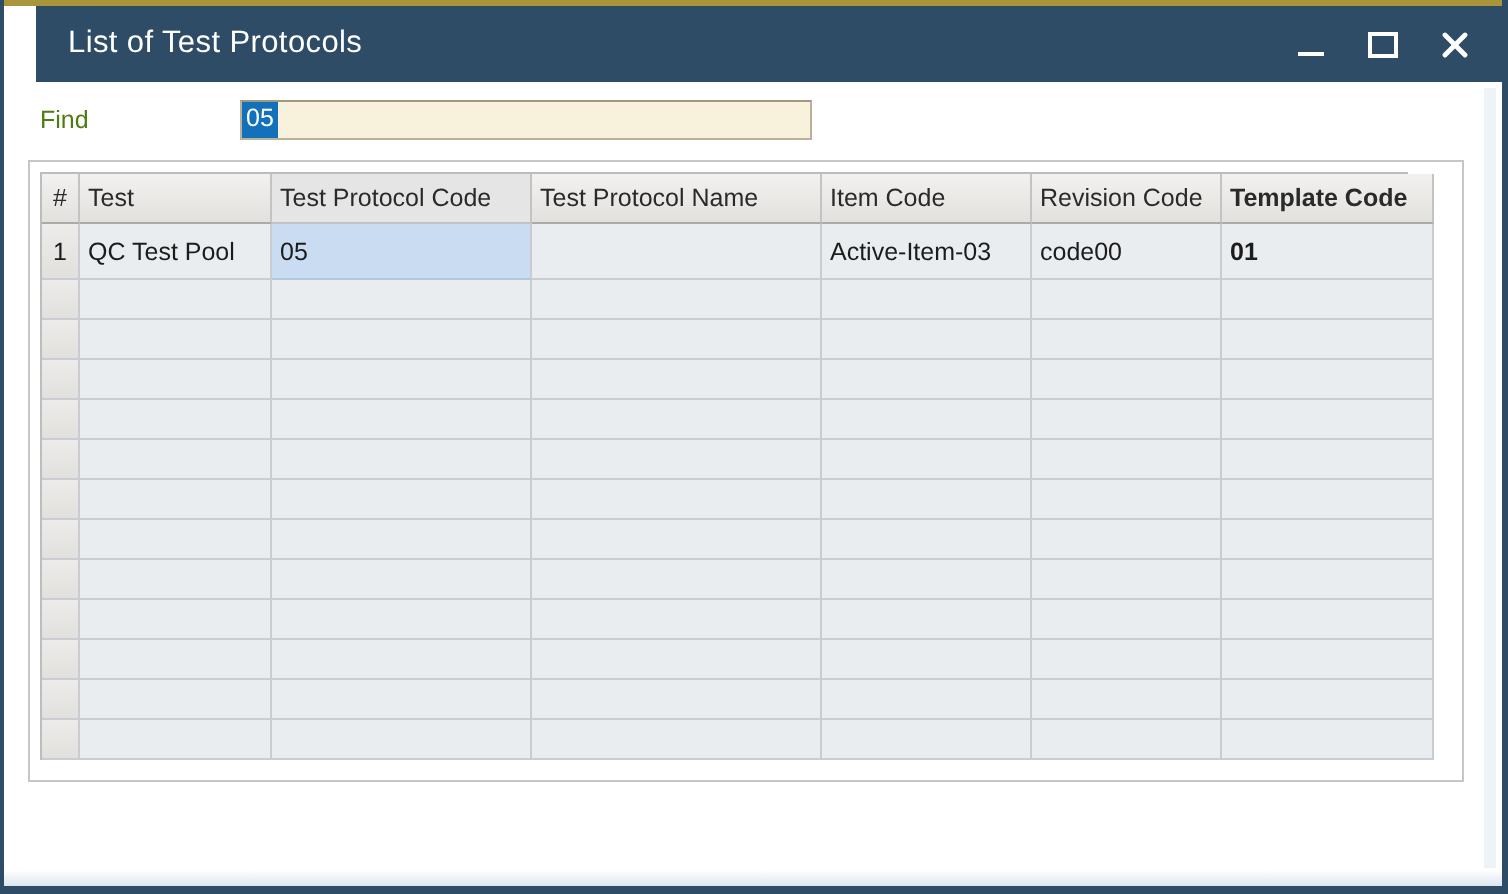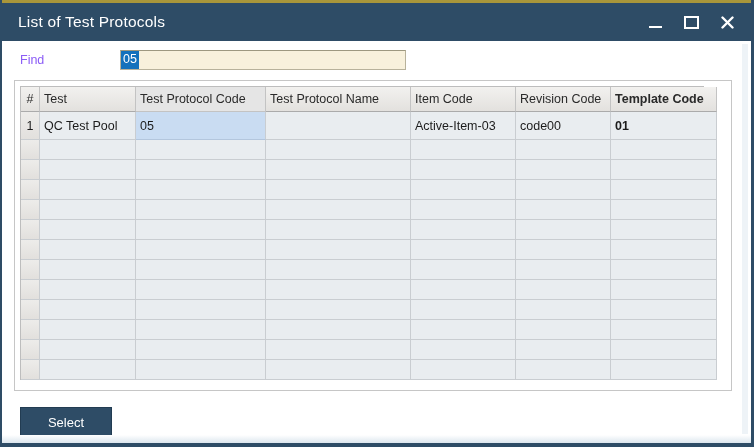--- a/index.html
+++ b/index.html
@@ -11,32 +11,32 @@
   }
   .window{
     position:absolute;inset:0;background:#fff;
     border-left:2px solid var(--titlebar,#2e4c66);
     border-right:3px solid var(--titlebar,#2e4c66);
     border-bottom:4px solid var(--titlebar,#2e4c66);
     box-sizing:border-box;
   }
   .gold-line{position:absolute;top:0;left:0;right:0;height:3px;background:var(--accent-gold,#a9963a);}
   .titlebar{
-    position:absolute;top:3px;left:0;right:0;height:38px;
+    position:absolute;top:3px;left:16px;right:0;height:38px;
     background:var(--titlebar,#2e4c66);color:#fff;
     display:flex;align-items:center;padding-left:16px;box-sizing:border-box;
   }
   .title{font-size:15.5px;font-weight:400;letter-spacing:.2px;}
   .win-controls{position:absolute;right:16px;top:0;height:38px;display:flex;align-items:center;gap:21px;}
   .ctrl{width:15px;height:15px;display:flex;align-items:center;justify-content:center;cursor:pointer;}
   .min-glyph{width:13px;height:2px;background:#fff;margin-top:9px;}
   .max-glyph{width:11px;height:9px;border:2px solid #fff;}
   .close-glyph{stroke:#fff;stroke-width:2.4;stroke-linecap:round;}
   
-  .find-label{position:absolute;left:18px;top:53px;font-size:12.5px;color:#8b5cf6;}
+  .find-label{position:absolute;left:18px;top:53px;font-size:12.5px;color:#4d7c0f;}
   .find-input{
     position:absolute;left:118px;top:50px;width:284px;height:18px;
     background:var(--input-bg,#f8f1dc);
     border:1px solid #b8b29b;border-top-color:#9d9880;
     box-sizing:content-box;display:flex;align-items:center;overflow:hidden;
   }
   .find-selection{
     background:var(--selection-blue,#1371bc);color:#fff;
     font-size:12.5px;padding:1px 2px 2px 2px;line-height:15px;
   }
@@ -238,17 +238,16 @@
           <div class="td c1"></div>
           <div class="td c2"></div>
           <div class="td c3"></div>
           <div class="td c4"></div>
           <div class="td c5"></div>
           <div class="td c6"></div>
         </div>
       </div>
   </div>
 
-  <div class="btn btn-select">Select</div>
 
   <div class="bottom-shade"></div>
   <div class="right-gutter"></div>
 </div>
 
 </body></html>

